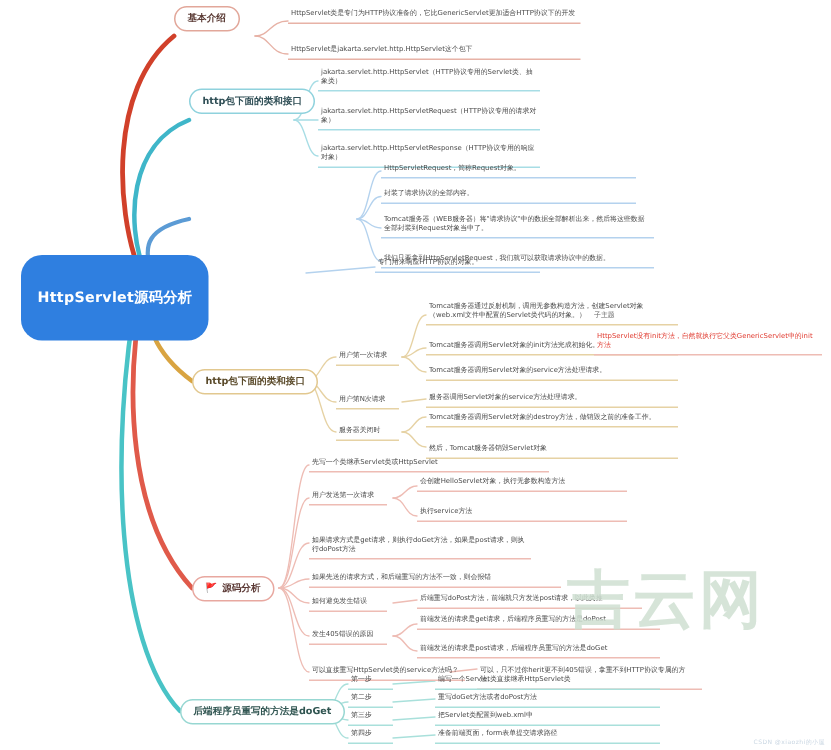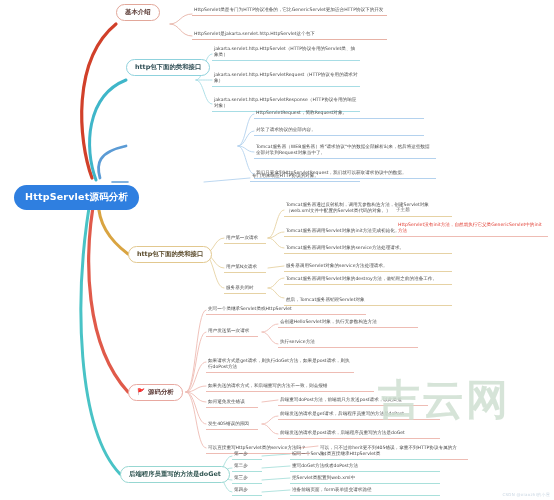--- a/index.html
+++ b/index.html
@@ -25,24 +25,23 @@
     position: absolute;
     white-space: nowrap;
   }
   
   .root {
     background: #2f7fe0;
     color: #ffffff;
     font-weight: bold;
     font-size: 9.5px;
     border-radius: 14px;
-    padding: 6px 11px;
+    padding: 22px 11px;
     letter-spacing: .2px;
     box-shadow: 0 0 0 0 rgba(0,0,0,0);
-    margin-top: 15px;
   }
   
   .lvl1 {
     background: #ffffff;
     border: 1px solid #bcd;
     border-radius: 11px;
     font-weight: bold;
     font-size: 6.4px;
     padding: 4px 8px;
     color: #333;

